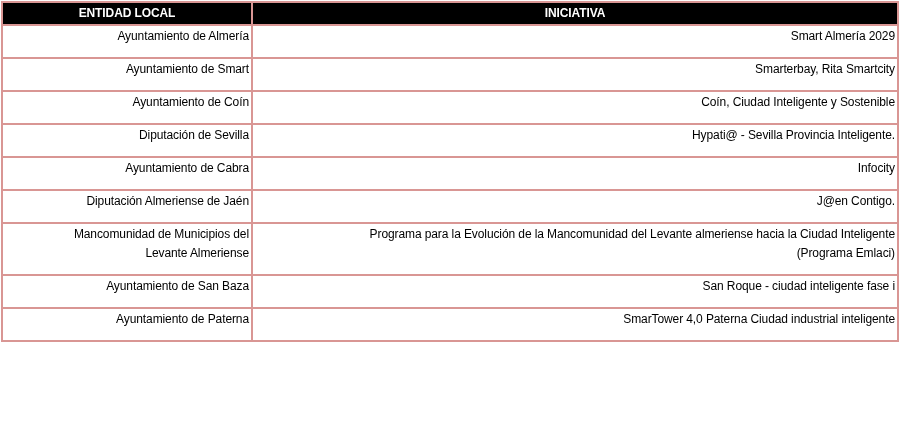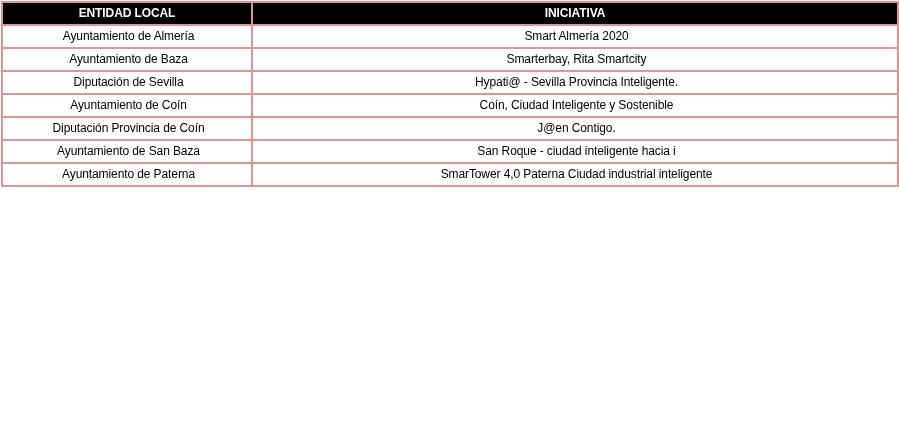--- a/index.html
+++ b/index.html
@@ -31,24 +31,24 @@
   }
   table.smart-table th {
     background: var(--header-bg);
     color: var(--header-fg);
     font-weight: bold;
     text-align: center;
     padding: 2px 4px;
     line-height: 17px;
   }
   table.smart-table td {
-    padding: 1px 2px 1px 5px;
+    padding: 1px 2px 11px 5px;
     line-height: 19px;
     white-space: pre;
-    text-align: center;
+    text-align: right;
   }
   col.col-entidad { width: 250px; }
   col.col-iniciativa { width: 646px; }
 </style>
 </head>
 <body>
 
 <table class="smart-table">
   <colgroup>
     <col class="col-entidad">
@@ -56,40 +56,50 @@
   </colgroup>
   <thead>
     <tr>
       <th>ENTIDAD LOCAL</th>
       <th>INICIATIVA</th>
     </tr>
   </thead>
   <tbody>
       <tr>
         <td>Ayuntamiento de Almería</td>
-        <td>Smart Almería 2020</td>
+        <td>Smart Almería 2029</td>
       </tr>
       <tr>
-        <td>Ayuntamiento de Baza</td>
+        <td>Ayuntamiento de Smart</td>
         <td>Smarterbay, Rita Smartcity</td>
+      </tr>
+      <tr>
+        <td>Ayuntamiento de Coín</td>
+        <td>Coín, Ciudad Inteligente y Sostenible</td>
       </tr>
       <tr>
         <td>Diputación de Sevilla</td>
         <td>Hypati@ - Sevilla Provincia Inteligente.</td>
       </tr>
       <tr>
-        <td>Ayuntamiento de Coín</td>
-        <td>Coín, Ciudad Inteligente y Sostenible</td>
+        <td>Ayuntamiento de Cabra</td>
+        <td>Infocity</td>
       </tr>
       <tr>
-        <td>Diputación Provincia de Coín</td>
+        <td>Diputación Almeriense de Jaén</td>
         <td>J@en Contigo.</td>
       </tr>
       <tr>
+        <td>Mancomunidad de Municipios del
+Levante Almeriense</td>
+        <td>Programa para la Evolución de la Mancomunidad del Levante almeriense hacia la Ciudad Inteligente
+(Programa Emlaci)</td>
+      </tr>
+      <tr>
         <td>Ayuntamiento de San Baza</td>
-        <td>San Roque - ciudad inteligente hacia i</td>
+        <td>San Roque - ciudad inteligente fase i</td>
       </tr>
       <tr>
         <td>Ayuntamiento de Paterna</td>
         <td>SmarTower 4,0 Paterna Ciudad industrial inteligente</td>
       </tr>
     </tbody>
 </table>
 
 </body></html>

